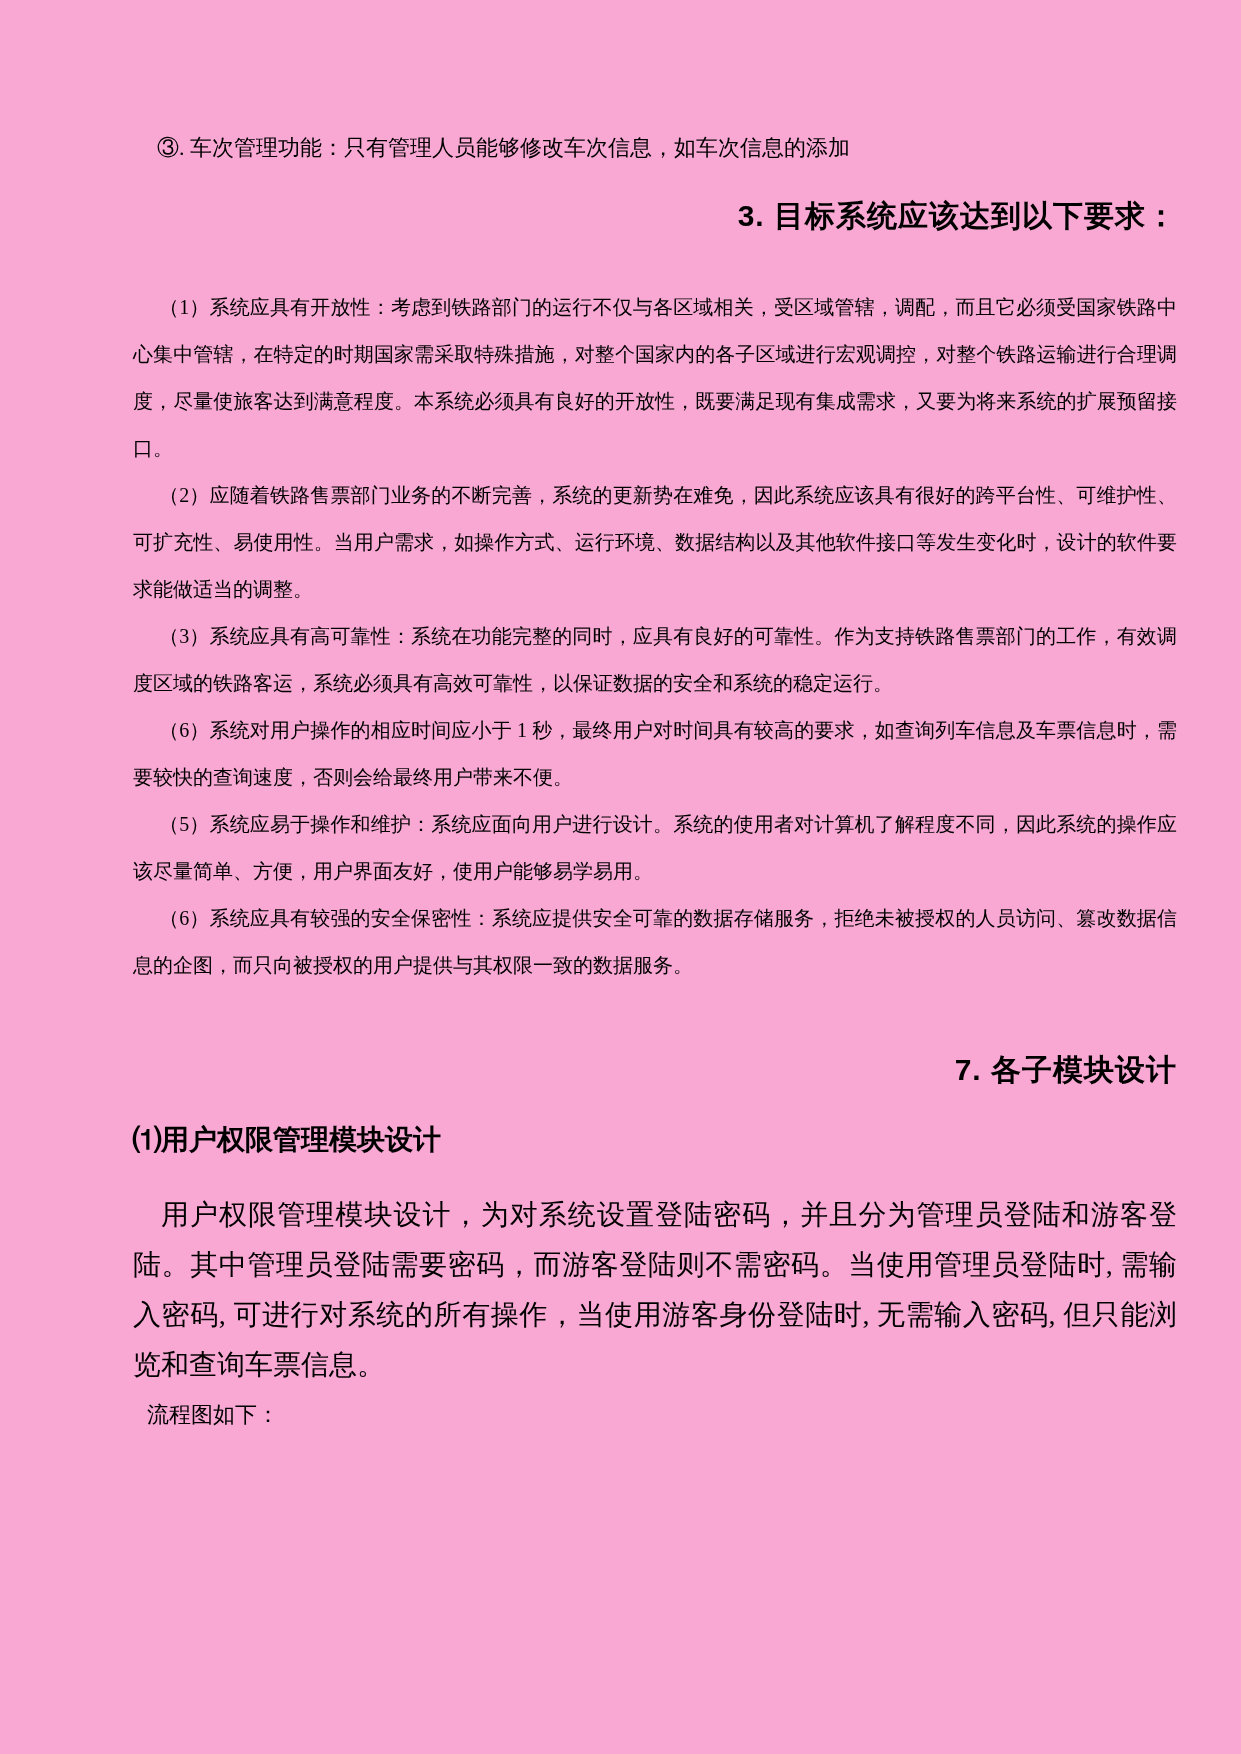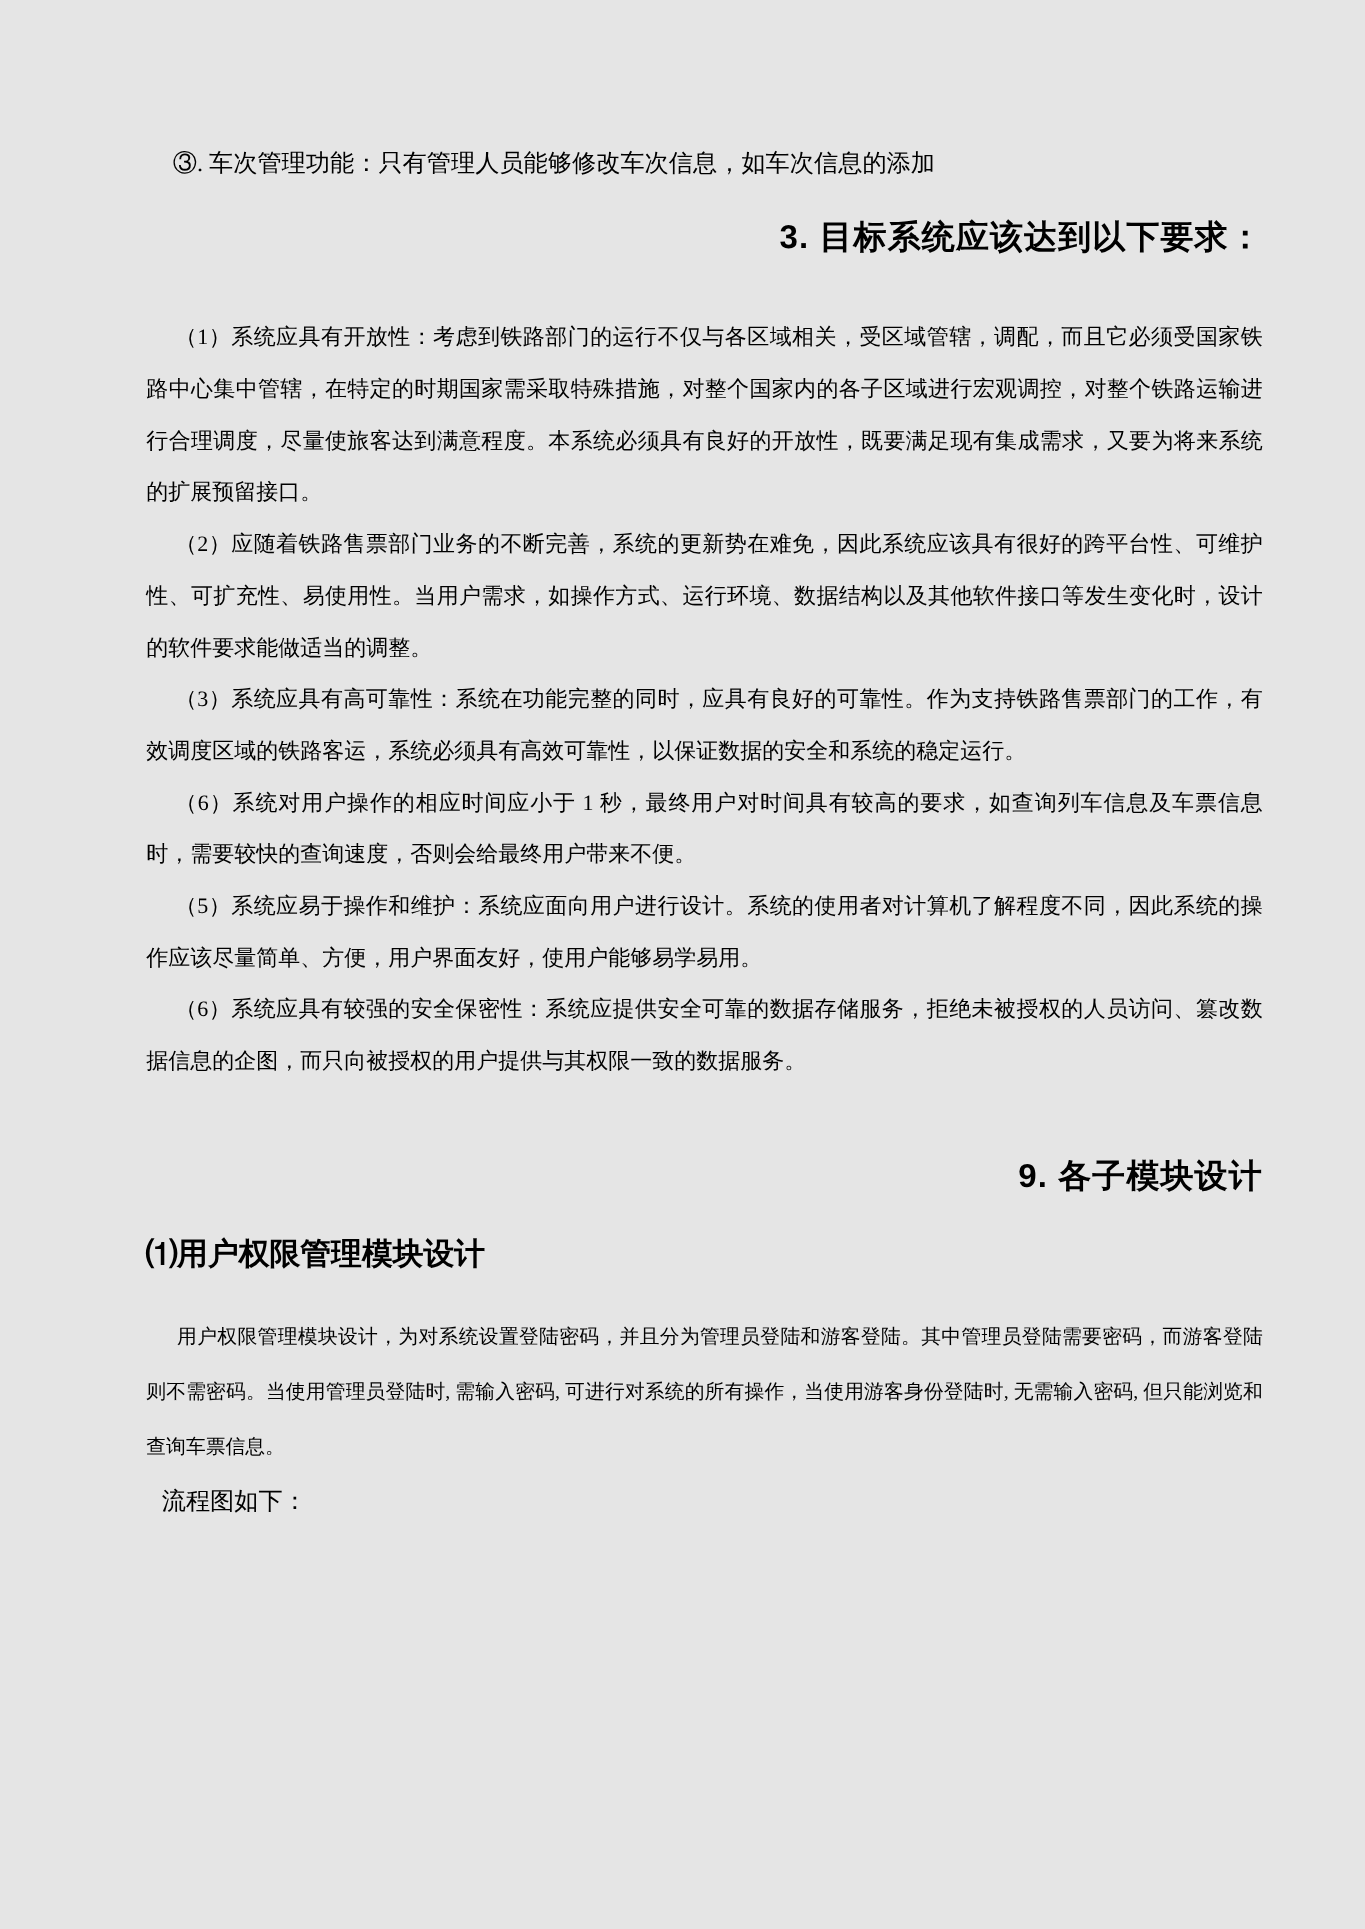--- a/index.html
+++ b/index.html
@@ -4,24 +4,24 @@
 <style>
   html, body {
     margin: 0;
     padding: 0;
     background: #ffffff;
   }
   .page {
     position: relative;
     width: 1241px;
     height: 1754px;
-    background: #e5e5e5;
+    background: #f9a8d4;
     color: #000000;
     box-sizing: border-box;
-    padding: 135px 93px 0 133px;
+    padding: 135px 64px 0 133px;
     font-family: "Liberation Serif", "DejaVu Serif", serif;
     overflow: hidden;
   }
   .intro-line {
     margin: 0;
     font-size: 22px;
     line-height: 26px;
     text-indent: 24px;
   }
   .section-heading {
@@ -49,21 +49,21 @@
   }
   .sub-heading {
     margin: 36px 0 0 0;
     font-family: "Liberation Sans", "DejaVu Sans", sans-serif;
     font-weight: bold;
     font-size: 28px;
     line-height: 32px;
   }
   .sub-body {
     margin: 34px 0 0 0;
-    font-size: 18px;
+    font-size: 28px;
     line-height: 50px;
     text-align: justify;
     text-justify: inter-ideograph;
     text-indent: 28px;
   }
   .flow-note {
     margin: 0;
     font-size: 22px;
     line-height: 50px;
     text-indent: 14px;
@@ -80,21 +80,21 @@
 
   <div class="paragraph-block">
     <p class="body-paragraph">（1）系统应具有开放性：考虑到铁路部门的运行不仅与各区域相关，受区域管辖，调配，而且它必须受国家铁路中心集中管辖，在特定的时期国家需采取特殊措施，对整个国家内的各子区域进行宏观调控，对整个铁路运输进行合理调度，尽量使旅客达到满意程度。本系统必须具有良好的开放性，既要满足现有集成需求，又要为将来系统的扩展预留接口。</p>
     <p class="body-paragraph">（2）应随着铁路售票部门业务的不断完善，系统的更新势在难免，因此系统应该具有很好的跨平台性、可维护性、可扩充性、易使用性。当用户需求，如操作方式、运行环境、数据结构以及其他软件接口等发生变化时，设计的软件要求能做适当的调整。</p>
     <p class="body-paragraph">（3）系统应具有高可靠性：系统在功能完整的同时，应具有良好的可靠性。作为支持铁路售票部门的工作，有效调度区域的铁路客运，系统必须具有高效可靠性，以保证数据的安全和系统的稳定运行。</p>
     <p class="body-paragraph">（6）系统对用户操作的相应时间应小于 1 秒，最终用户对时间具有较高的要求，如查询列车信息及车票信息时，需要较快的查询速度，否则会给最终用户带来不便。</p>
     <p class="body-paragraph">（5）系统应易于操作和维护：系统应面向用户进行设计。系统的使用者对计算机了解程度不同，因此系统的操作应该尽量简单、方便，用户界面友好，使用户能够易学易用。</p>
     <p class="body-paragraph">（6）系统应具有较强的安全保密性：系统应提供安全可靠的数据存储服务，拒绝未被授权的人员访问、篡改数据信息的企图，而只向被授权的用户提供与其权限一致的数据服务。</p>
   </div>
 
-  <h1 class="section-heading second">9. 各子模块设计</h1>
+  <h1 class="section-heading second">7. 各子模块设计</h1>
 
   <h2 class="sub-heading">⑴用户权限管理模块设计</h2>
 
   <p class="sub-body">用户权限管理模块设计，为对系统设置登陆密码，并且分为管理员登陆和游客登陆。其中管理员登陆需要密码，而游客登陆则不需密码。当使用管理员登陆时, 需输入密码, 可进行对系统的所有操作，当使用游客身份登陆时, 无需输入密码, 但只能浏览和查询车票信息。</p>
 
   <p class="flow-note">流程图如下：</p>
 
 </div>
 
 </body></html>

